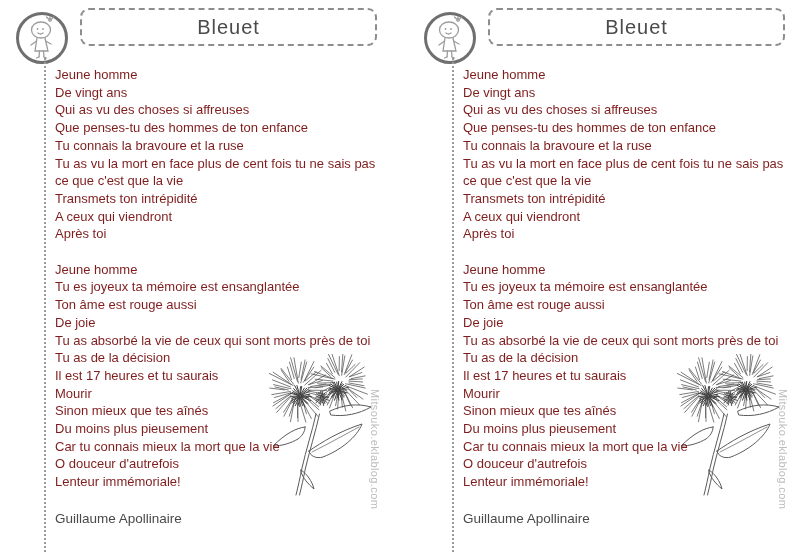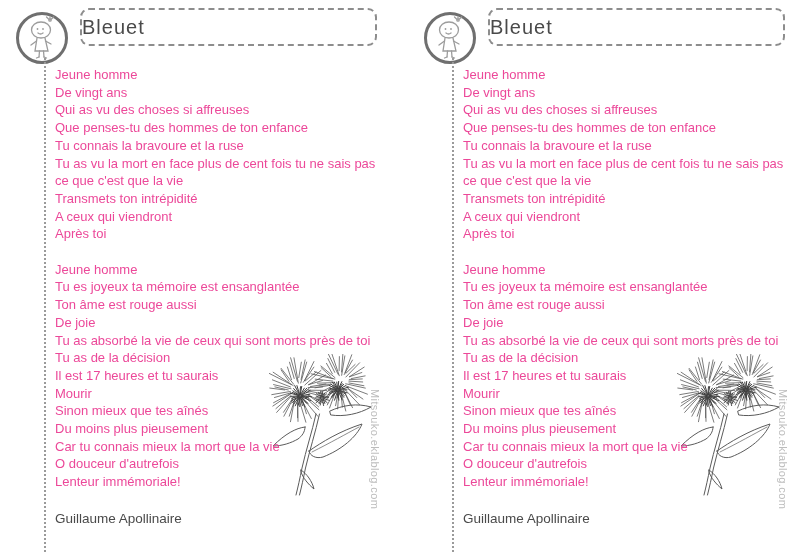--- a/index.html
+++ b/index.html
@@ -9,32 +9,32 @@
   }
   .panel{position:absolute;top:0;width:392px;height:558px;}
   .panel:nth-of-type(1){left:0;}
   .panel:nth-of-type(2){left:408px;}
 
   .stamp{position:absolute;left:15px;top:11px;width:54px;height:54px;}
 
   .titlebox{
     position:absolute;left:80px;top:8px;width:293px;height:34px;
     border:2.5px dashed #8d8d8d;border-radius:9px;
-    display:flex;align-items:center;
+    display:flex;align-items:center;justify-content:center;
   }
   .title{font-size:20px;color:#4a4a4a;letter-spacing:1px;}
 
   .dotline{
     position:absolute;left:44px;top:58px;height:494px;width:0;
     border-left:2px dotted #9a9a9a;
   }
 
   .poem{
     position:absolute;left:55px;top:66px;z-index:2;
-    font-size:13px;line-height:17.7px;color:#ec4899;white-space:nowrap;
+    font-size:13px;line-height:17.7px;color:#7f1d1d;white-space:nowrap;
   }
   .stanza + .stanza{margin-top:17.7px;}
 
   .flower{position:absolute;left:260px;top:354px;width:128px;height:148px;z-index:1;}
 
   .watermark{
     position:absolute;left:369px;top:389px;z-index:3;
     writing-mode:vertical-rl;text-orientation:sideways;
     font-size:11px;color:#bcbcbc;letter-spacing:0.4px;
   }

